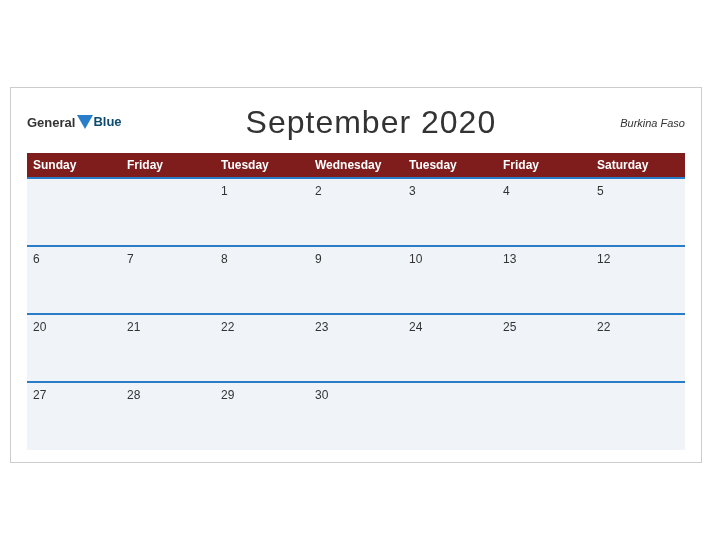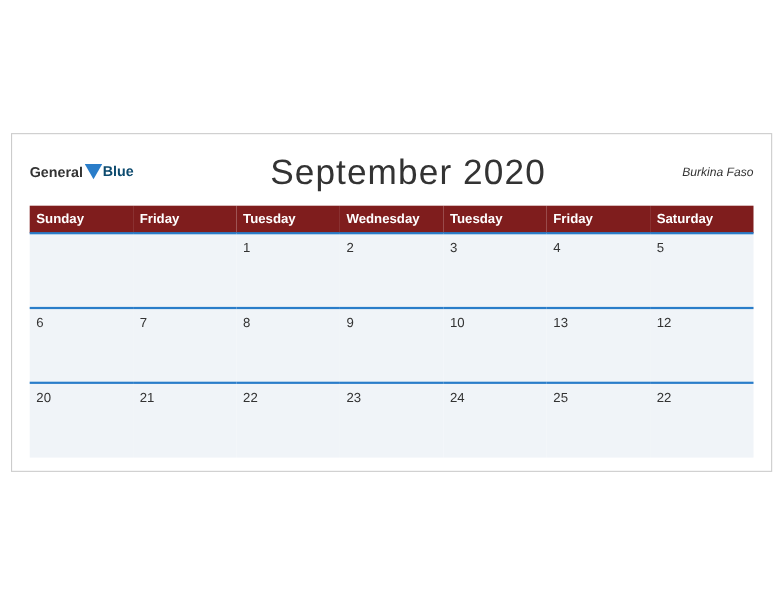--- a/index.html
+++ b/index.html
@@ -130,15 +130,24 @@
         </tr>
         <tr>
           <td><span class="day-num">20</span></td>
           <td><span class="day-num">21</span></td>
           <td><span class="day-num">22</span></td>
           <td><span class="day-num">23</span></td>
           <td><span class="day-num">24</span></td>
           <td><span class="day-num">25</span></td>
           <td><span class="day-num">22</span></td>
         </tr>
+        <tr>
+          <td><span class="day-num">27</span></td>
+          <td><span class="day-num">28</span></td>
+          <td><span class="day-num">29</span></td>
+          <td><span class="day-num">30</span></td>
+          <td></td>
+          <td></td>
+          <td></td>
+        </tr>
       </tbody>
   </table>
 </div>
 
 </body></html>

